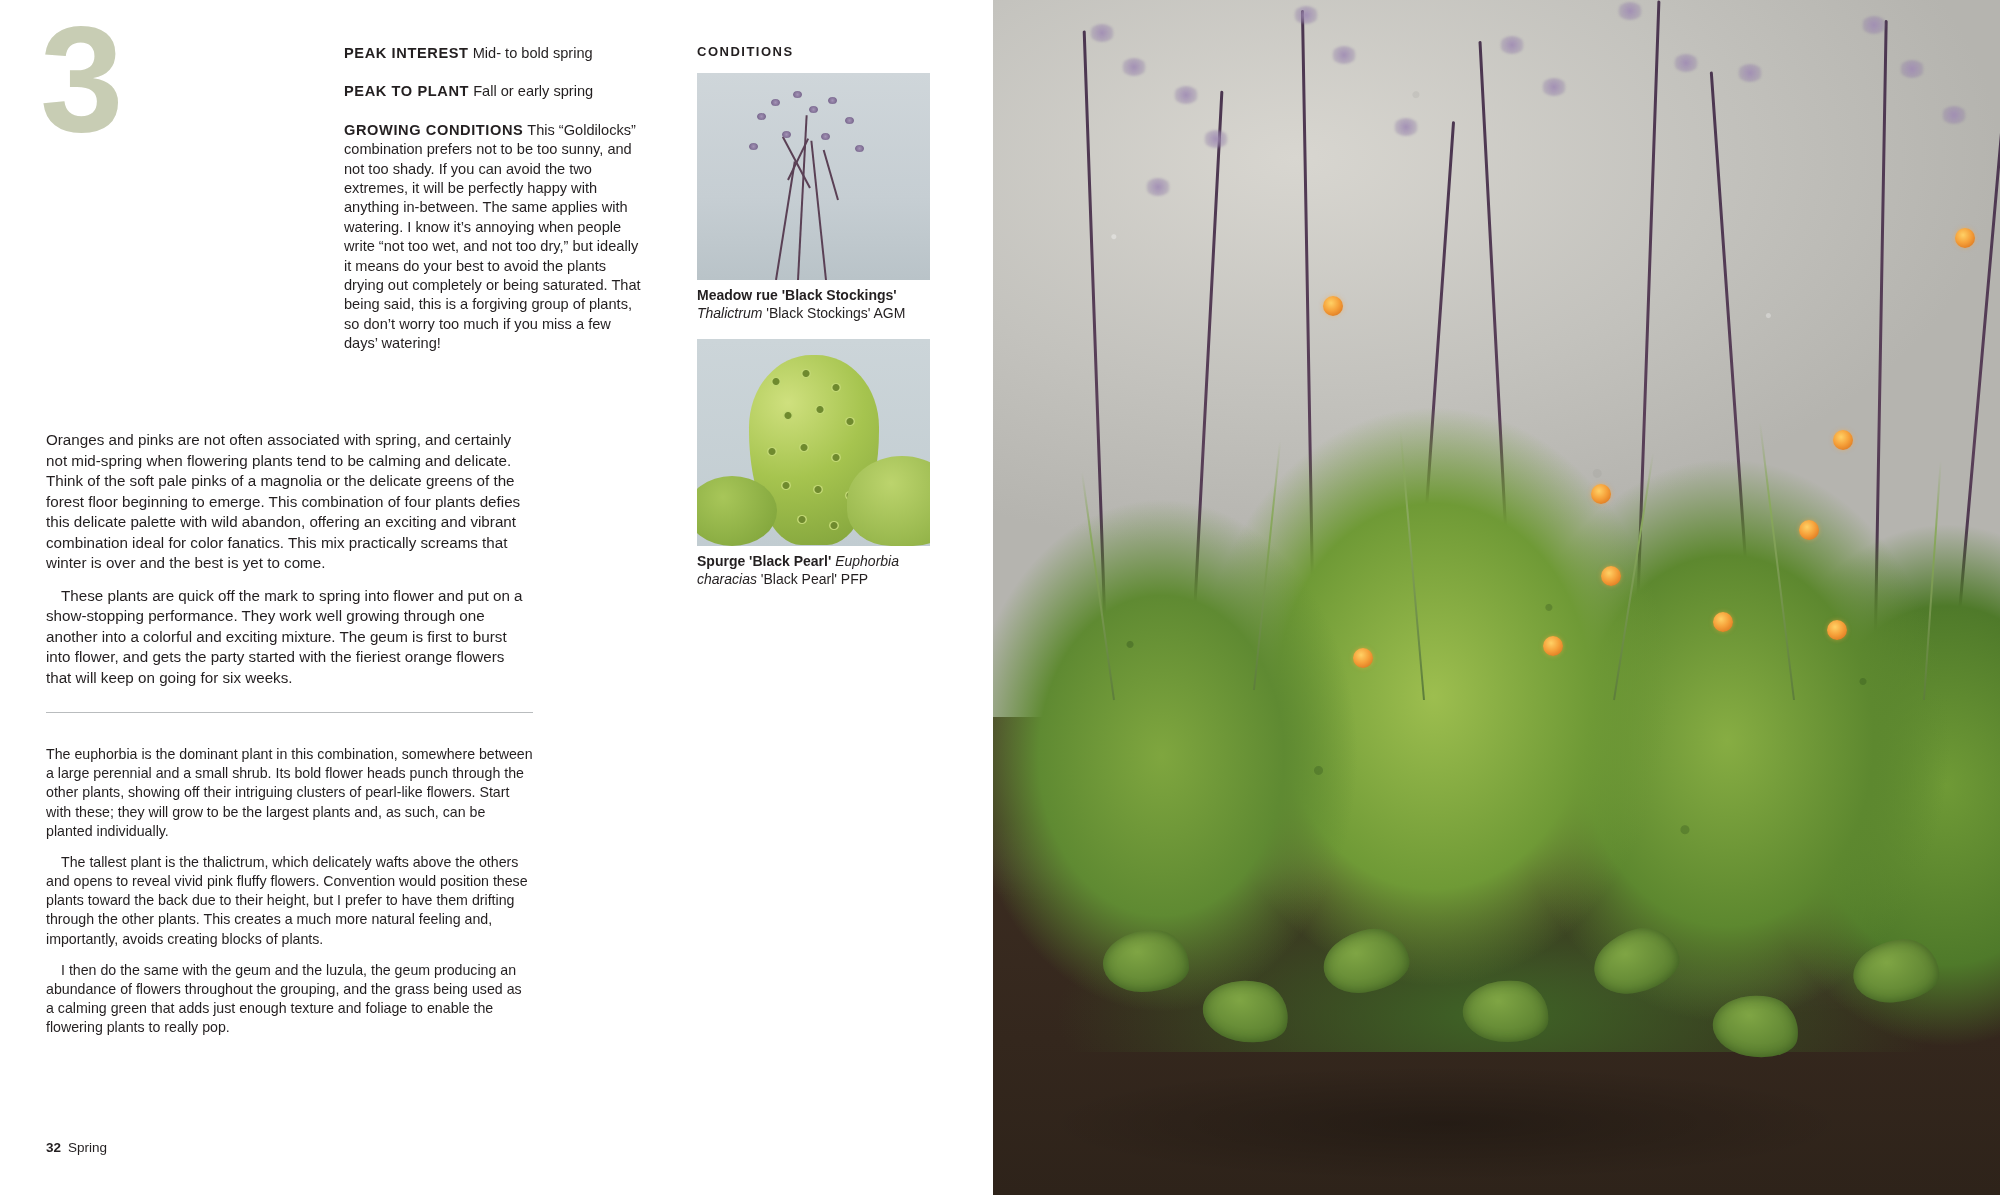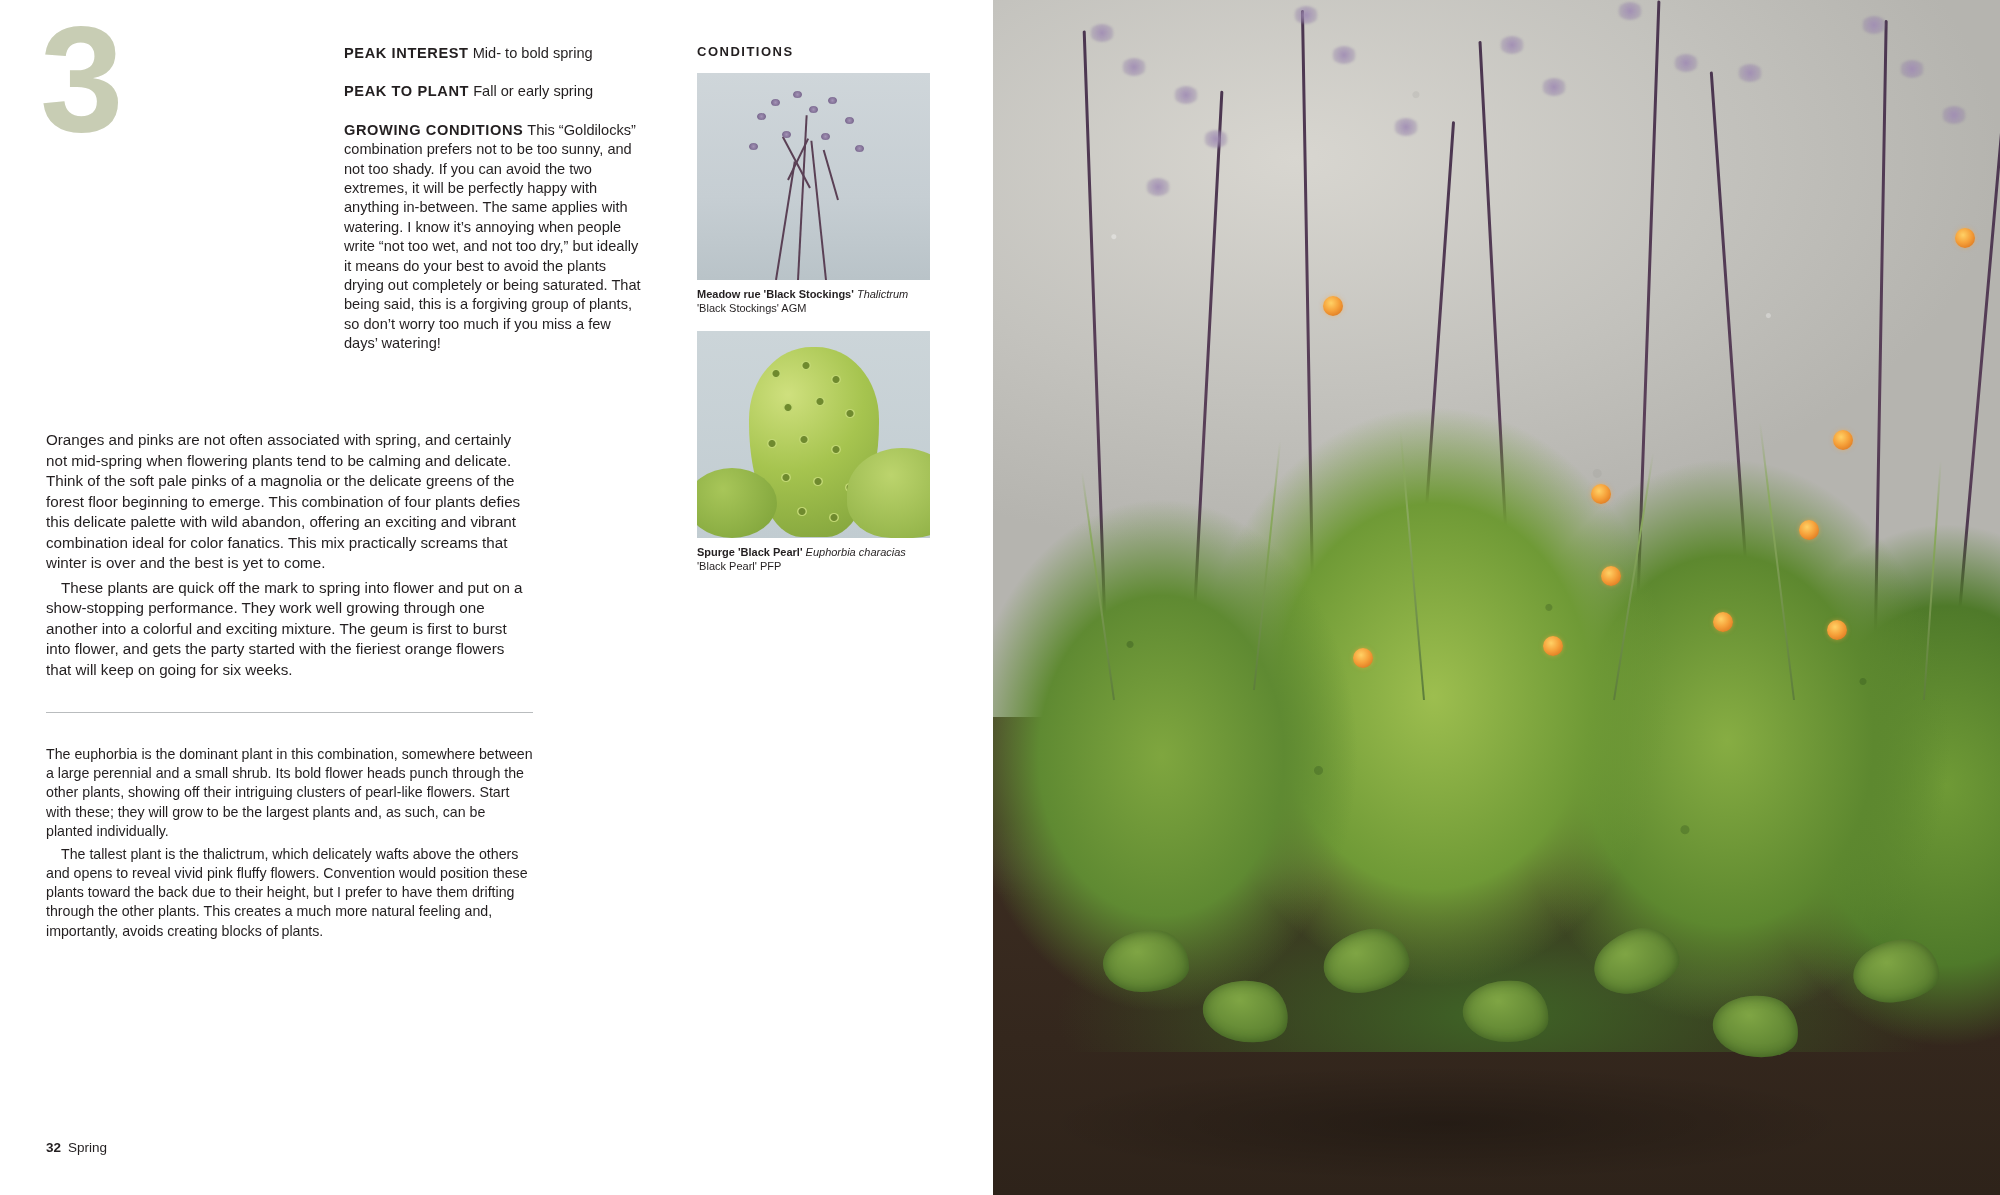--- a/index.html
+++ b/index.html
@@ -69,39 +69,39 @@
   }
   .ing-item { margin-bottom: 16px; }
   .ing-photo {
     width: 233px;
     height: 207px;
     position: relative;
     overflow: hidden;
     background: #cfd4d8;
   }
   .ing-cap {
-    font-size: 11px;
+    font-size: 14px;
     line-height: 1.28;
     margin-top: 7px;
     width: 228px;
   }
   .ing-cap .common { font-weight: 700; }
   .ing-cap .latin { font-style: italic; }
   
   .body-block {
     position: absolute;
     left: 46px;
     width: 487px;
     font-size: 15.2px;
     line-height: 1.35;
   }
   .body-block.first { top: 430px; }
   .body-block.second { top: 745px; width: 487px; font-size: 14.2px; line-height: 1.35; }
   .body-block p { margin: 0; text-indent: 0; }
-  .body-block p + p { text-indent: 15px; margin-top: 4px; }
+  .body-block p + p { text-indent: 15px; margin-top: 12px; }
   .rule {
     position: absolute;
     left: 46px;
     top: 712px;
     width: 487px;
     height: 1px;
     background: #b9bcbe;
   }
   .folio {
     position: absolute;
@@ -365,20 +365,21 @@
     <div class="body-block first">
       <p>Oranges and pinks are not often associated with spring, and certainly not mid-spring when flowering plants tend to be calming and delicate. Think of the soft pale pinks of a magnolia or the delicate greens of the forest floor beginning to emerge. This combination of four plants defies this delicate palette with wild abandon, offering an exciting and vibrant combination ideal for color fanatics. This mix practically screams that winter is over and the best is yet to come.</p>
       <p>These plants are quick off the mark to spring into flower and put on a show-stopping performance. They work well growing through one another into a colorful and exciting mixture. The geum is first to burst into flower, and gets the party started with the fieriest orange flowers that will keep on going for six weeks.</p>
     </div>
 
     <div class="rule"></div>
 
     <div class="body-block second">
       <p>The euphorbia is the dominant plant in this combination, somewhere between a large perennial and a small shrub. Its bold flower heads punch through the other plants, showing off their intriguing clusters of pearl-like flowers. Start with these; they will grow to be the largest plants and, as such, can be planted individually.</p>
       <p>The tallest plant is the thalictrum, which delicately wafts above the others and opens to reveal vivid pink fluffy flowers. Convention would position these plants toward the back due to their height, but I prefer to have them drifting through the other plants. This creates a much more natural feeling and, importantly, avoids creating blocks of plants.</p>
+      <p>I then do the same with the geum and the luzula, the geum producing an abundance of flowers throughout the grouping, and the grass being used as a calming green that adds just enough texture and foliage to enable the flowering plants to really pop.</p>
     </div>
 
     <div class="folio">
       <span class="pg">32</span><span class="sec">Spring</span>
     </div>
   </div>
 
   <div class="photo-page">
     <div class="wall"></div>
     <div class="soil"></div>

